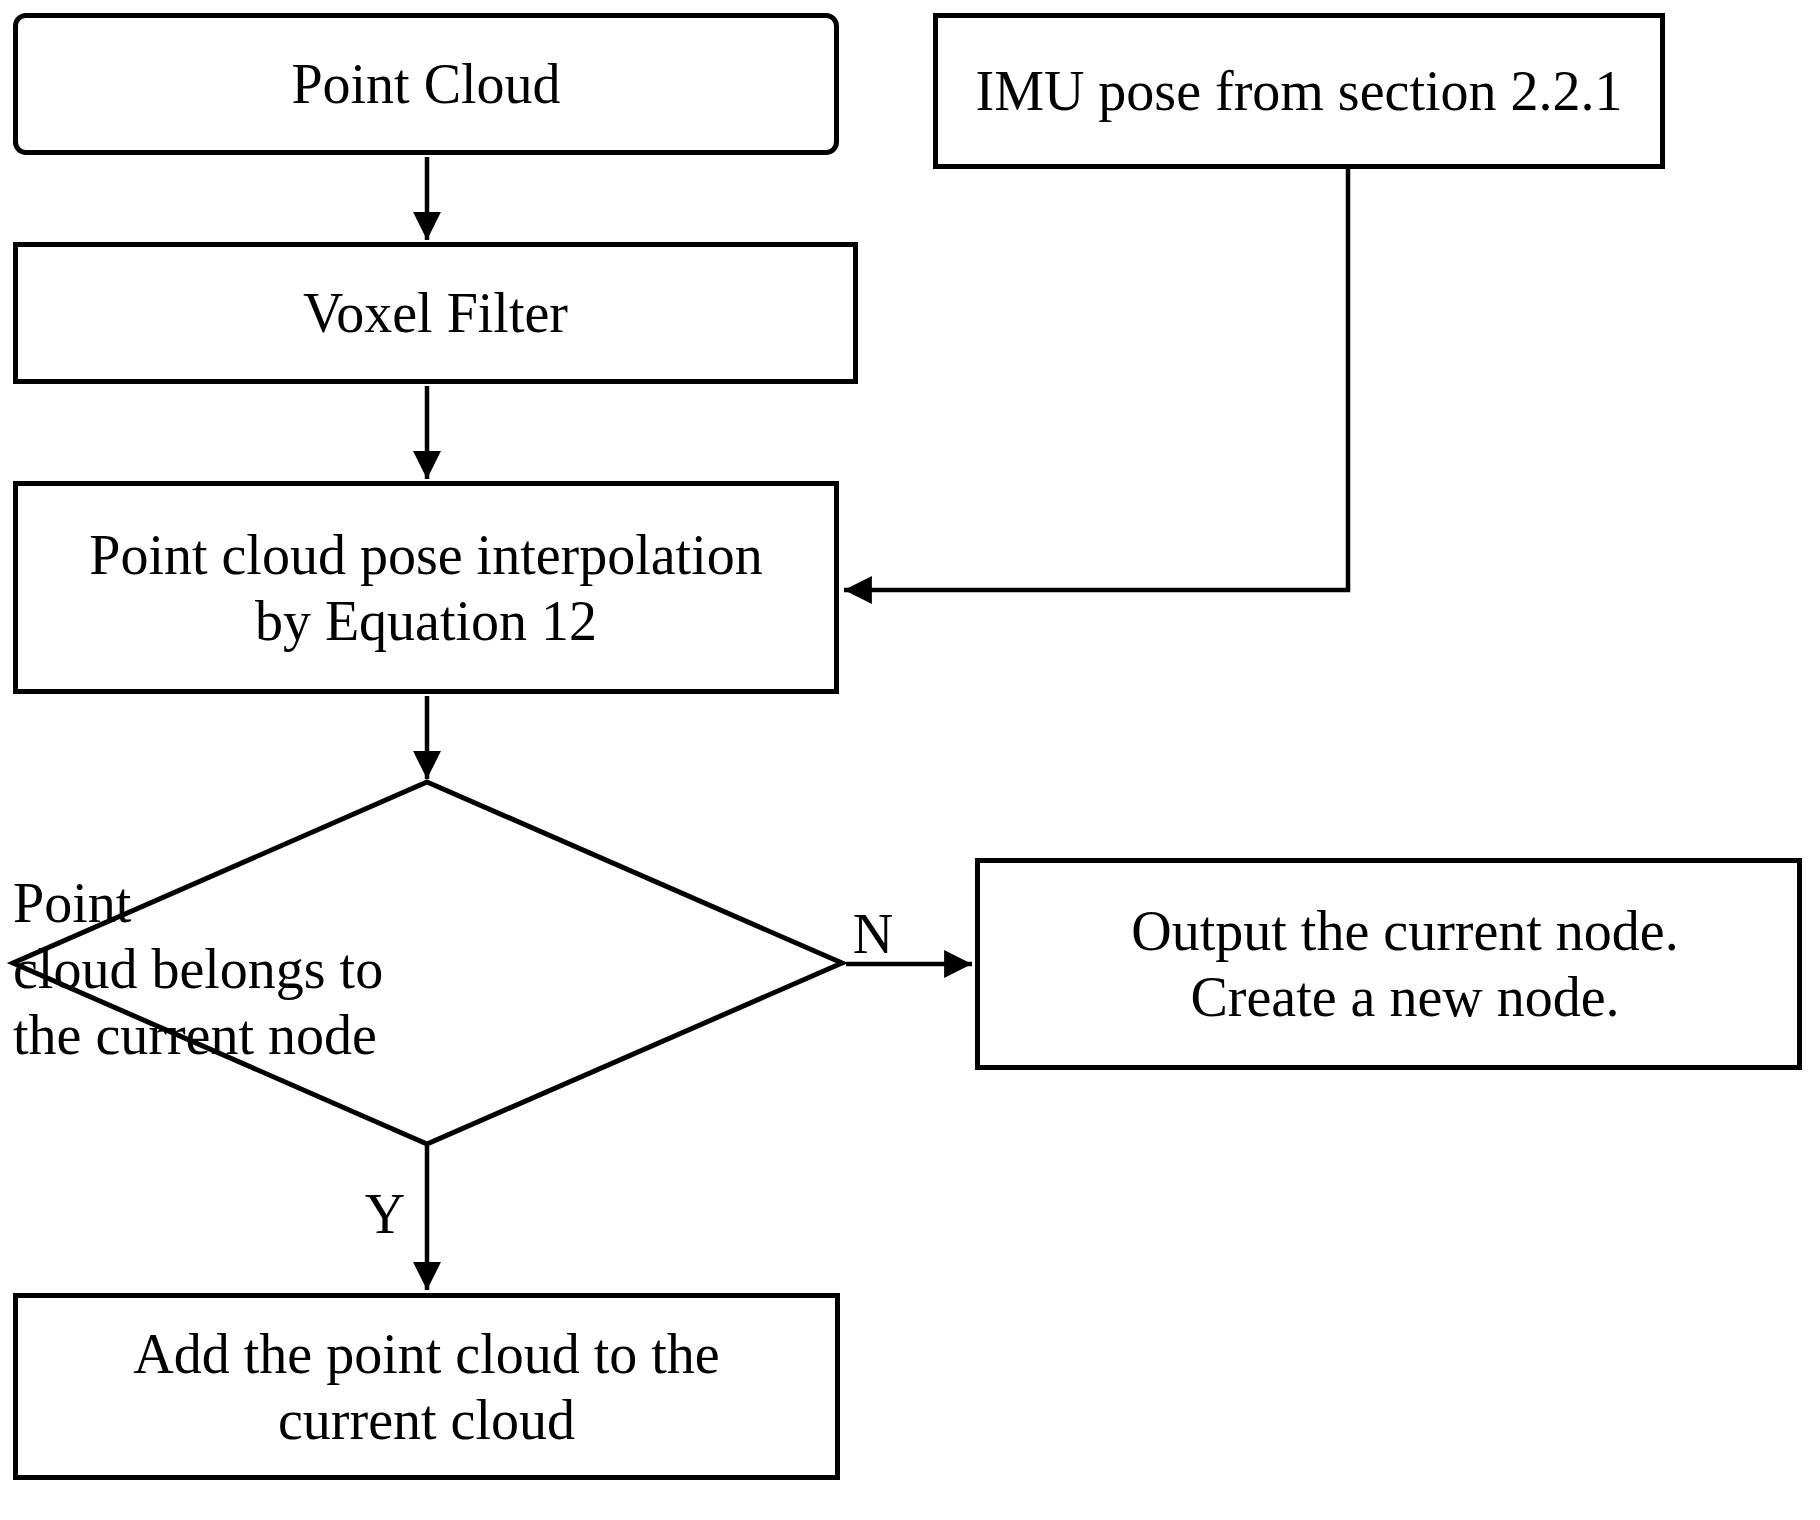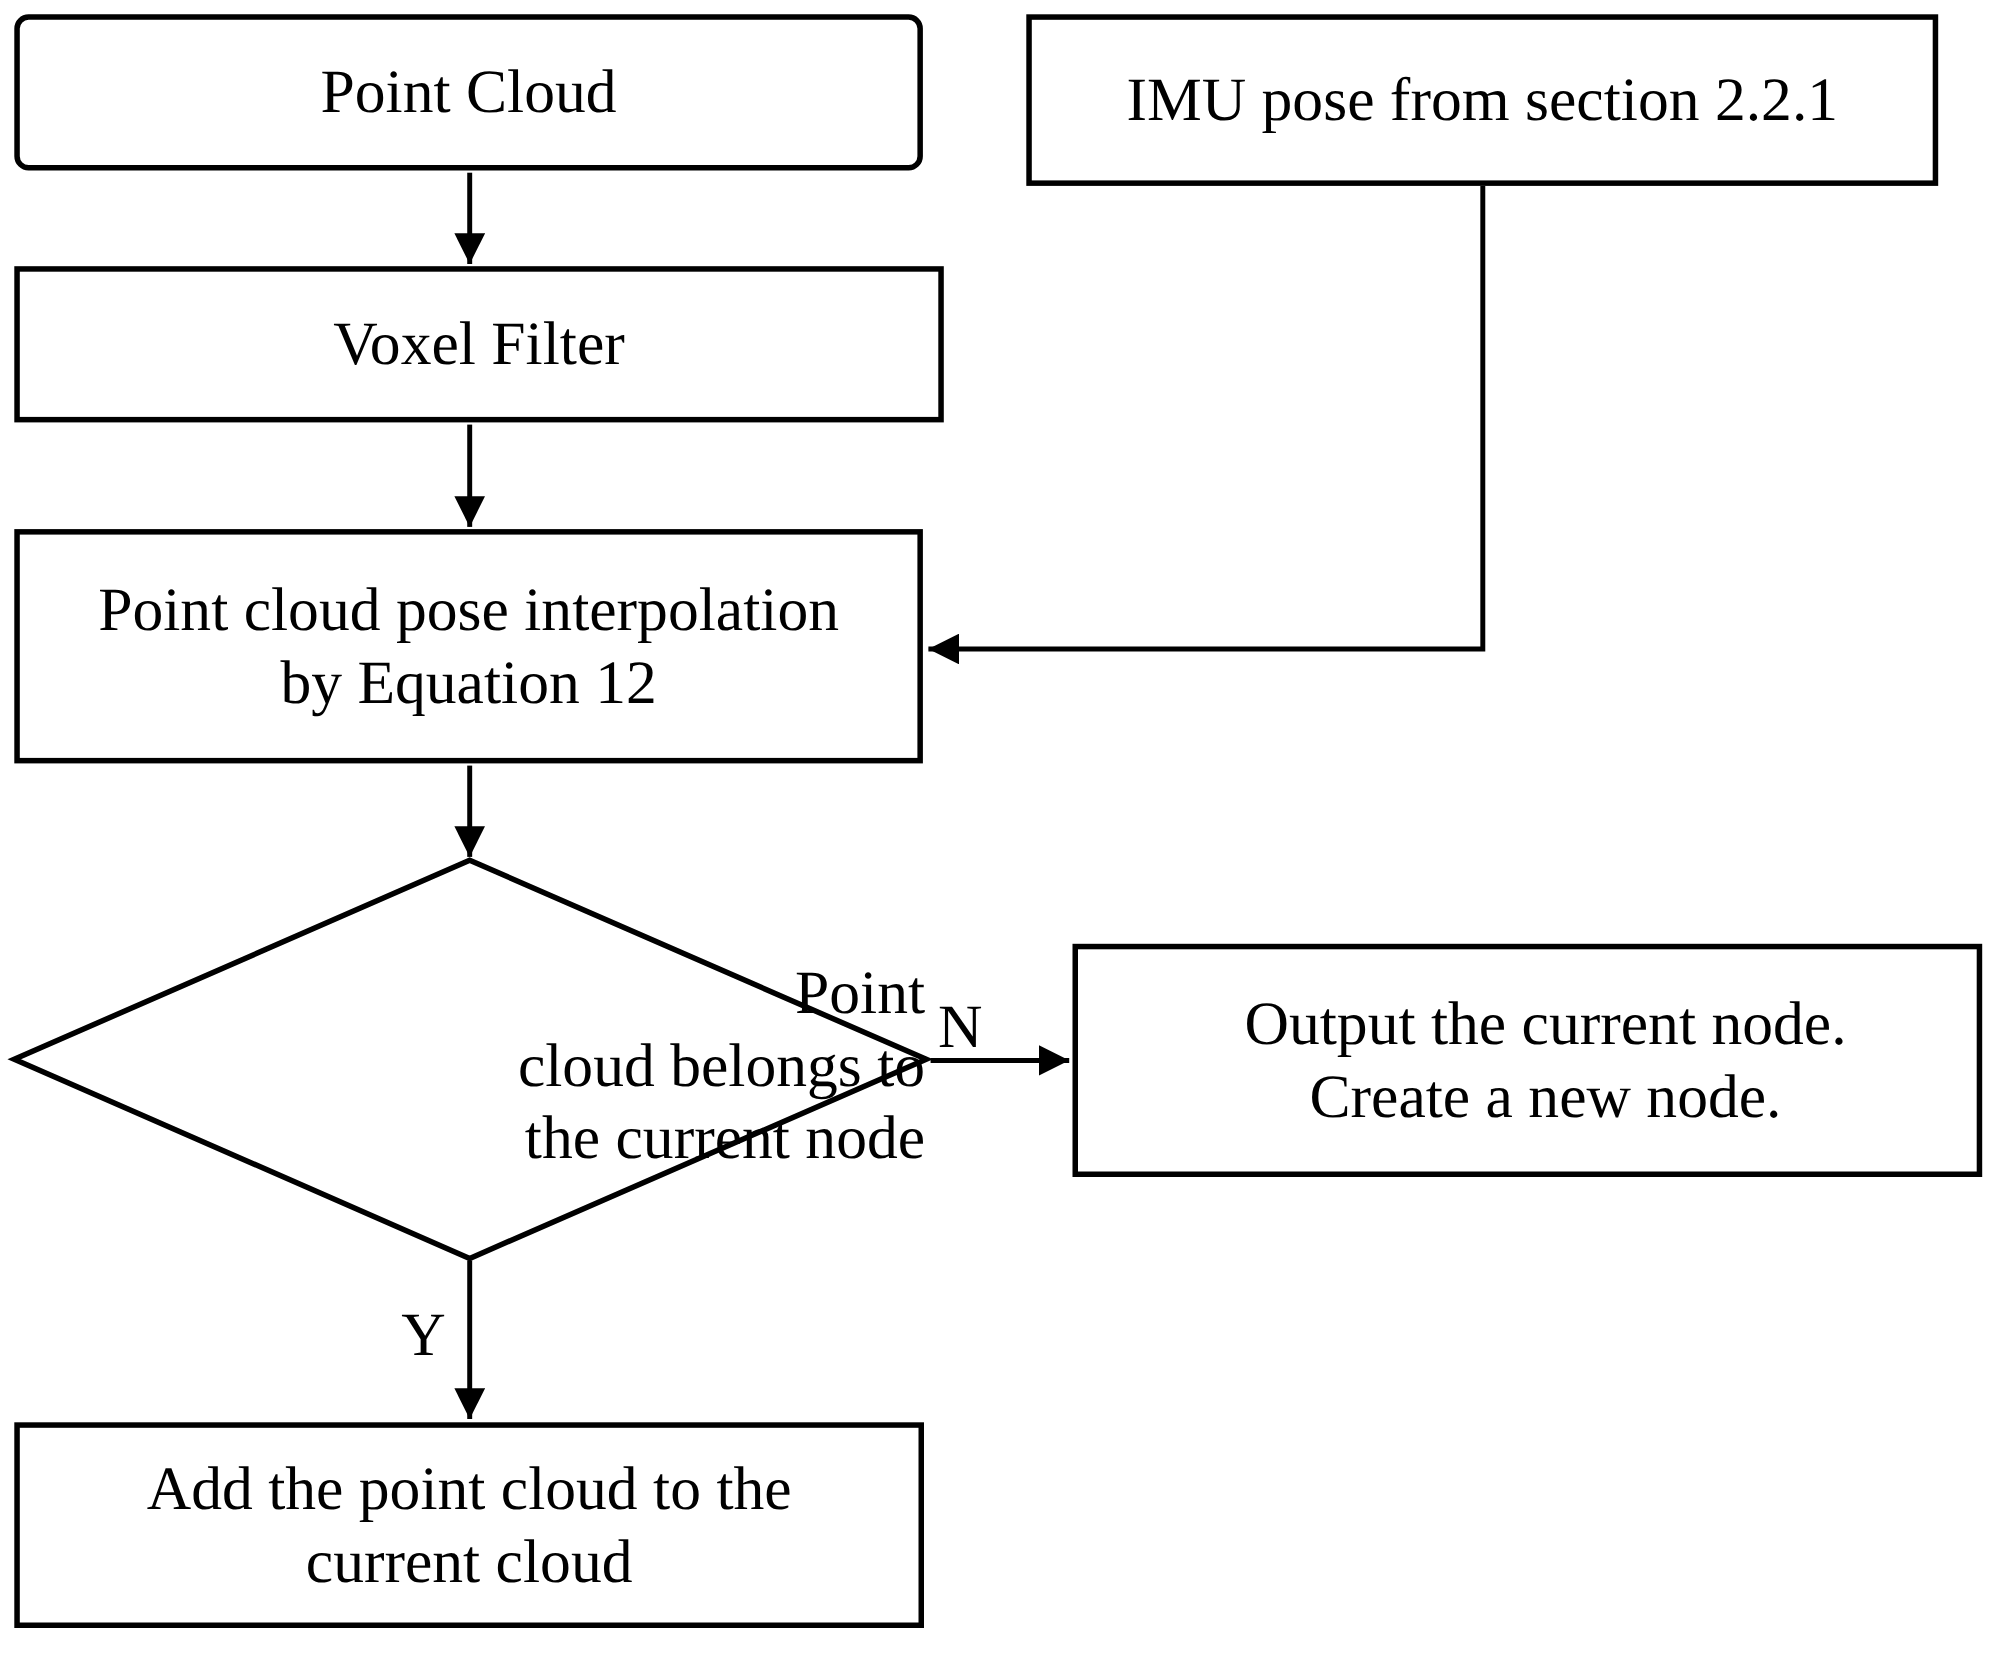--- a/index.html
+++ b/index.html
@@ -39,21 +39,21 @@
     line-height: 66px;
     white-space: nowrap;
   }
   .diamond-text {
     position: absolute;
     left: 13px;
     top: 870px;
     width: 828px;
     display: flex;
     flex-direction: column;
-    align-items: flex-end;
+    align-items: flex-start;
     text-align: center;
   }
   .edge-label {
     position: absolute;
     font-size: 56px;
     line-height: 56px;
     text-align: center;
     width: 70px;
   }
   .label-n { left: 838px; top: 906px; }
@@ -83,21 +83,21 @@
 
     <line x1="427" y1="1146" x2="427" y2="1290" stroke="#000000" stroke-width="4.5" marker-end="url(#arrowhead)"></line>
 
     <polygon points="427,782 842,963 427,1144 13,963" fill="#ffffff" stroke="#000000" stroke-width="5"></polygon>
   </svg>
 
   <div class="rect-node" style="left:13px; top:13px; width:826px; height:142px;border-radius:13px;">
     <div class="node-line">Point Cloud</div>
   </div>
 
-  <div class="rect-node" style="left:933px; top:13px; width:829px; height:156px;">
+  <div class="rect-node" style="left:933px; top:13px; width:732px; height:156px;">
     <div class="node-line">IMU pose from section 2.2.1</div>
   </div>
 
   <div class="rect-node" style="left:13px; top:242px; width:845px; height:142px;">
     <div class="node-line">Voxel Filter</div>
   </div>
 
   <div class="rect-node" style="left:13px; top:481px; width:826px; height:213px;">
     <div class="node-line">Point cloud pose interpolation</div>
     <div class="node-line">by Equation 12</div>

